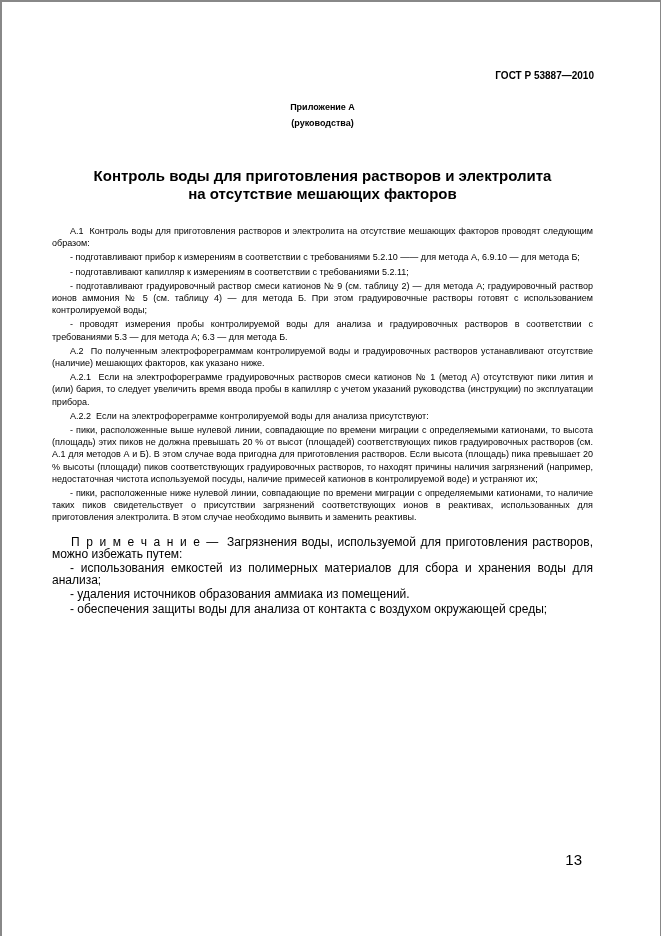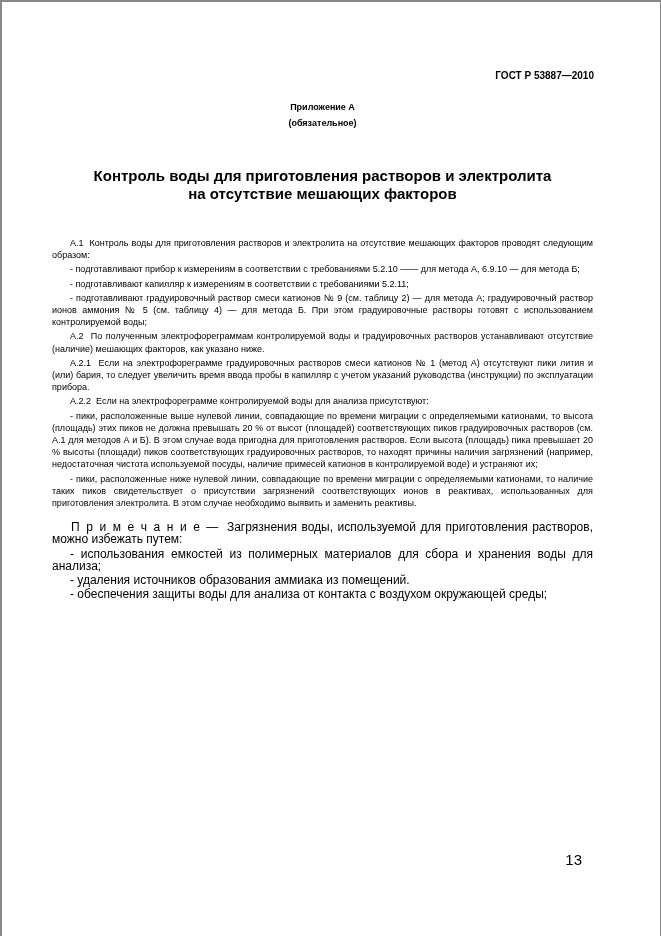--- a/index.html
+++ b/index.html
@@ -35,21 +35,21 @@
     line-height: 14px;
   }
   .main-title {
     margin-top: 34px;
     text-align: center;
     font-weight: 700;
     font-size: 15px;
     line-height: 16px;
   }
   .body-text {
-    margin-top: 31px;
+    margin-top: 19px;
     font-size: 9px;
     line-height: 12.2px;
     text-align: justify;
   }
   .body-text p {
     text-indent: 18px;
   }
   .note-block {
     margin-top: 8px;
     font-size: 12px;
@@ -73,33 +73,34 @@
 </head>
 <body>
 
 <div class="page">
   <div class="content">
 
     <div class="doc-number">ГОСТ Р 53887—2010</div>
 
     <div class="annex">
       <div>Приложение А</div>
-      <div>(обязательное)</div>
+      <div>(руководства)</div>
     </div>
 
     <div class="main-title">
       <div>Контроль воды для приготовления растворов и электролита</div>
       <div>на отсутствие мешающих факторов</div>
     </div>
 
     <div class="body-text">
       <p>А.1&nbsp; Контроль воды для приготовления растворов и электролита на отсутствие мешающих факторов проводят следующим образом:</p>
       <p>- подготавливают прибор к измерениям в соответствии с требованиями 5.2.10 —— для метода А, 6.9.10 — для метода Б;</p>
       <p>- подготавливают капилляр к измерениям в соответствии с требованиями 5.2.11;</p>
       <p>- подготавливают градуировочный раствор смеси катионов № 9 (см. таблицу 2) — для метода А; градуировочный раствор ионов аммония № 5 (см. таблицу 4) — для метода Б. При этом градуировочные растворы готовят с использованием контролируемой воды;</p>
+      <p>- проводят измерения пробы контролируемой воды для анализа и градуировочных растворов в соответствии с требованиями 5.3 — для метода А; 6.3 — для метода Б.</p>
       <p>А.2&nbsp; По полученным электрофореграммам контролируемой воды и градуировочных растворов устанавливают отсутствие (наличие) мешающих факторов, как указано ниже.</p>
       <p>А.2.1&nbsp; Если на электрофореграмме градуировочных растворов смеси катионов № 1 (метод А) отсутствуют пики лития и (или) бария, то следует увеличить время ввода пробы в капилляр с учетом указаний руководства (инструкции) по эксплуатации прибора.</p>
       <p>А.2.2&nbsp; Если на электрофореграмме контролируемой воды для анализа присутствуют:</p>
       <p>- пики, расположенные выше нулевой линии, совпадающие по времени миграции с определяемыми катионами, то высота (площадь) этих пиков не должна превышать 20 % от высот (площадей) соответствующих пиков градуировочных растворов (см. А.1 для методов А и Б). В этом случае вода пригодна для приготовления растворов. Если высота (площадь) пика превышает 20 % высоты (площади) пиков соответствующих градуировочных растворов, то находят причины наличия загрязнений (например, недостаточная чистота используемой посуды, наличие примесей катионов в контролируемой воде) и устраняют их;</p>
       <p>- пики, расположенные ниже нулевой линии, совпадающие по времени миграции с определяемыми катионами, то наличие таких пиков свидетельствует о присутствии загрязнений соответствующих ионов в реактивах, использованных для приготовления электролита. В этом случае необходимо выявить и заменить реактивы.</p>
     </div>
 
     <div class="note-block">
       <p><span class="note-lead">П р и м е ч а н и е — </span><span>Загрязнения воды, используемой для приготовления растворов, можно избежать путем:</span></p>
       <p>- использования емкостей из полимерных материалов для сбора и хранения воды для анализа;</p>

